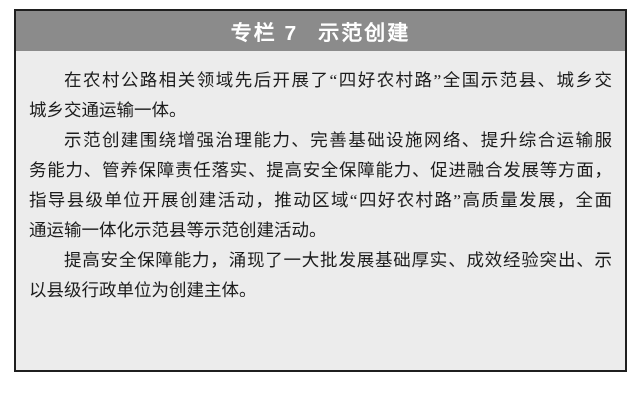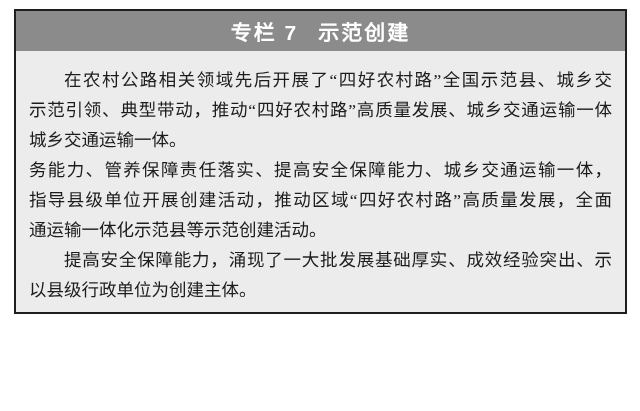--- a/index.html
+++ b/index.html
@@ -15,21 +15,21 @@
     position: relative;
     width: 640px;
     height: 411px;
     background: #ffffff;
   }
   .panel {
     position: absolute;
     left: 14px;
     top: 9px;
     width: 613px;
-    height: 305px;
+    height: 363px;
     box-sizing: border-box;
     border: 2px solid #1f1f1f;
     background: #ececec;
   }
   .panel-header {
     height: 40px;
     background: #8b8b8b;
     color: #ffffff;
     display: flex;
     align-items: center;
@@ -73,25 +73,25 @@
   <div class="panel">
 
     <div class="panel-header">
       <span class="column-label">专栏 7</span>
       <span class="column-title">示范创建</span>
     </div>
 
     <div class="panel-body">
       <div class="para">
         <span class="line first">在农村公路相关领域先后开展了“四好农村路”全国示范县、城乡交</span>
-        <span class="line">示范引领、典型带动，推动“四好农村路”高质量发展、城乡交通运输一体</span>
         <span class="line last">城乡交通运输一体。</span>
       </div>
       <div class="para">
-        <span class="line">务能力、管养保障责任落实、提高安全保障能力、城乡交通运输一体，</span>
+        <span class="line first">示范创建围绕增强治理能力、完善基础设施网络、提升综合运输服</span>
+        <span class="line">务能力、管养保障责任落实、提高安全保障能力、促进融合发展等方面，</span>
         <span class="line">指导县级单位开展创建活动，推动区域“四好农村路”高质量发展，全面</span>
         <span class="line last">通运输一体化示范县等示范创建活动。</span>
       </div>
       <div class="para">
         <span class="line first">提高安全保障能力，涌现了一大批发展基础厚实、成效经验突出、示</span>
         <span class="line last">以县级行政单位为创建主体。</span>
       </div>
     </div>
 
   </div>

